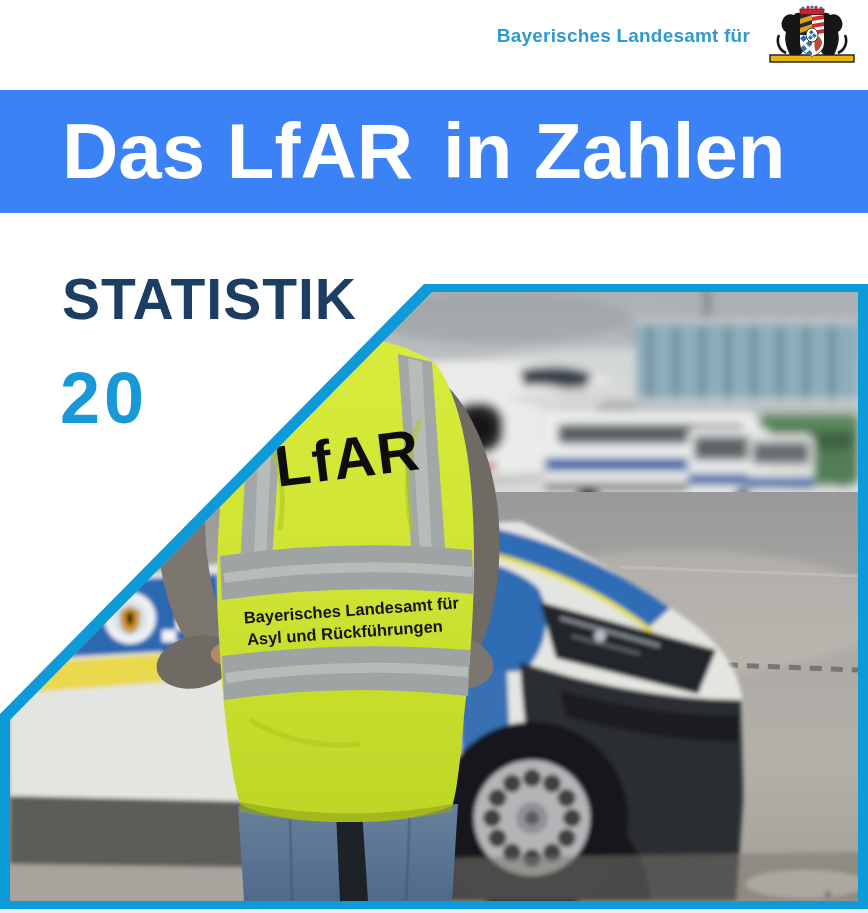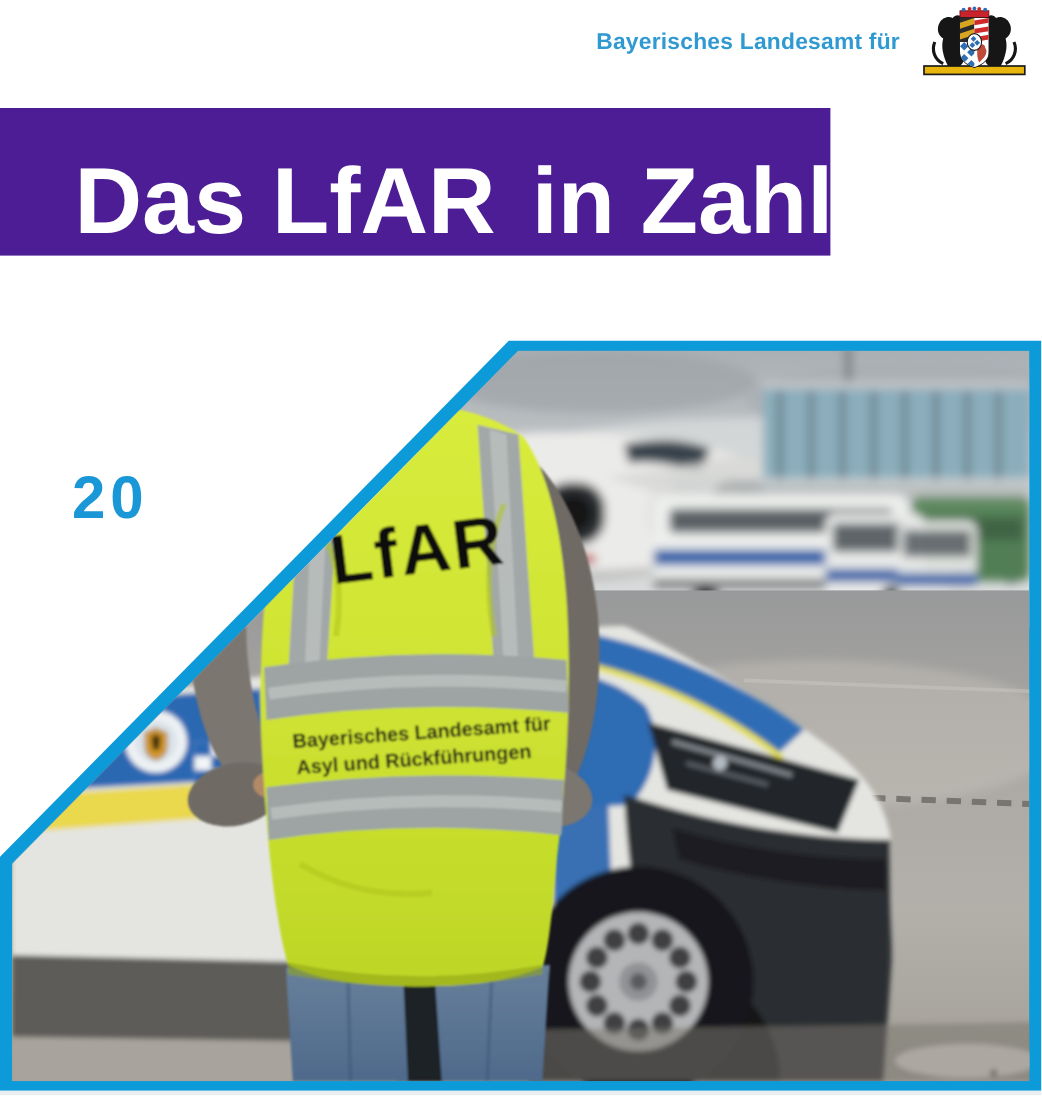--- a/index.html
+++ b/index.html
@@ -6,31 +6,31 @@
   body{width:868px;height:913px;position:relative;overflow:hidden;
        font-family:"Liberation Sans",sans-serif;}
   .page{position:relative;width:868px;height:913px;background:#fff;}
 
   
   .header-brand{position:absolute;top:25px;right:118px;text-align:right;
     color:#2f99d2;font-size:19px;font-weight:700;line-height:1.18;letter-spacing:.2px;}
   .crest{position:absolute;top:5px;right:9px;width:94px;height:62px;}
 
   
-  .banner{position:absolute;top:90px;left:0;width:692px;height:123px;
-    background:#4c1d95;display:flex;align-items:flex-end;}
+  .banner{position:absolute;top:90px;left:0;width:868px;height:123px;
+    background:#3b82f6;display:flex;align-items:center;}
   .banner-title{color:#fff;font-weight:700;font-size:78px;letter-spacing:0px;
     margin-left:62px;white-space:nowrap;}
   .banner-title .t2{margin-left:30px;}
 
   
   .statistik{position:absolute;left:62px;top:271px;margin:0;
     font-size:57px;font-weight:700;color:#1d3e63;letter-spacing:1px;line-height:1;}
   .years{position:absolute;left:60px;top:364px;
-    font-size:50px;font-weight:700;color:#1997d6;letter-spacing:4px;line-height:.95;margin-top:28px;}
+    font-size:72px;font-weight:700;color:#1997d6;letter-spacing:4px;line-height:.95;}
   .years span{display:block;}
 
   
   .photo-svg{position:absolute;left:0;top:0;width:868px;height:913px;}
 </style>
 </head>
 <body>
 
 <div class="page">
 
@@ -306,17 +306,18 @@
         <rect x="47.6" y="29" width="3.4" height="3.4" transform="rotate(45 49.3 30.7)"></rect>
         <rect x="43.6" y="31" width="3.4" height="3.4" transform="rotate(45 45.3 32.7)"></rect>
       </g>
     </g>
   </svg>
 
   <div class="banner">
     <div class="banner-title"><span class="t1">Das LfAR</span><span class="t2">in Zahlen</span></div>
   </div>
 
+  <h1 class="statistik">STATISTIK</h1>
   <div class="years">
     <span>20</span>
   </div>
 
 </div>
 
 </body></html>

